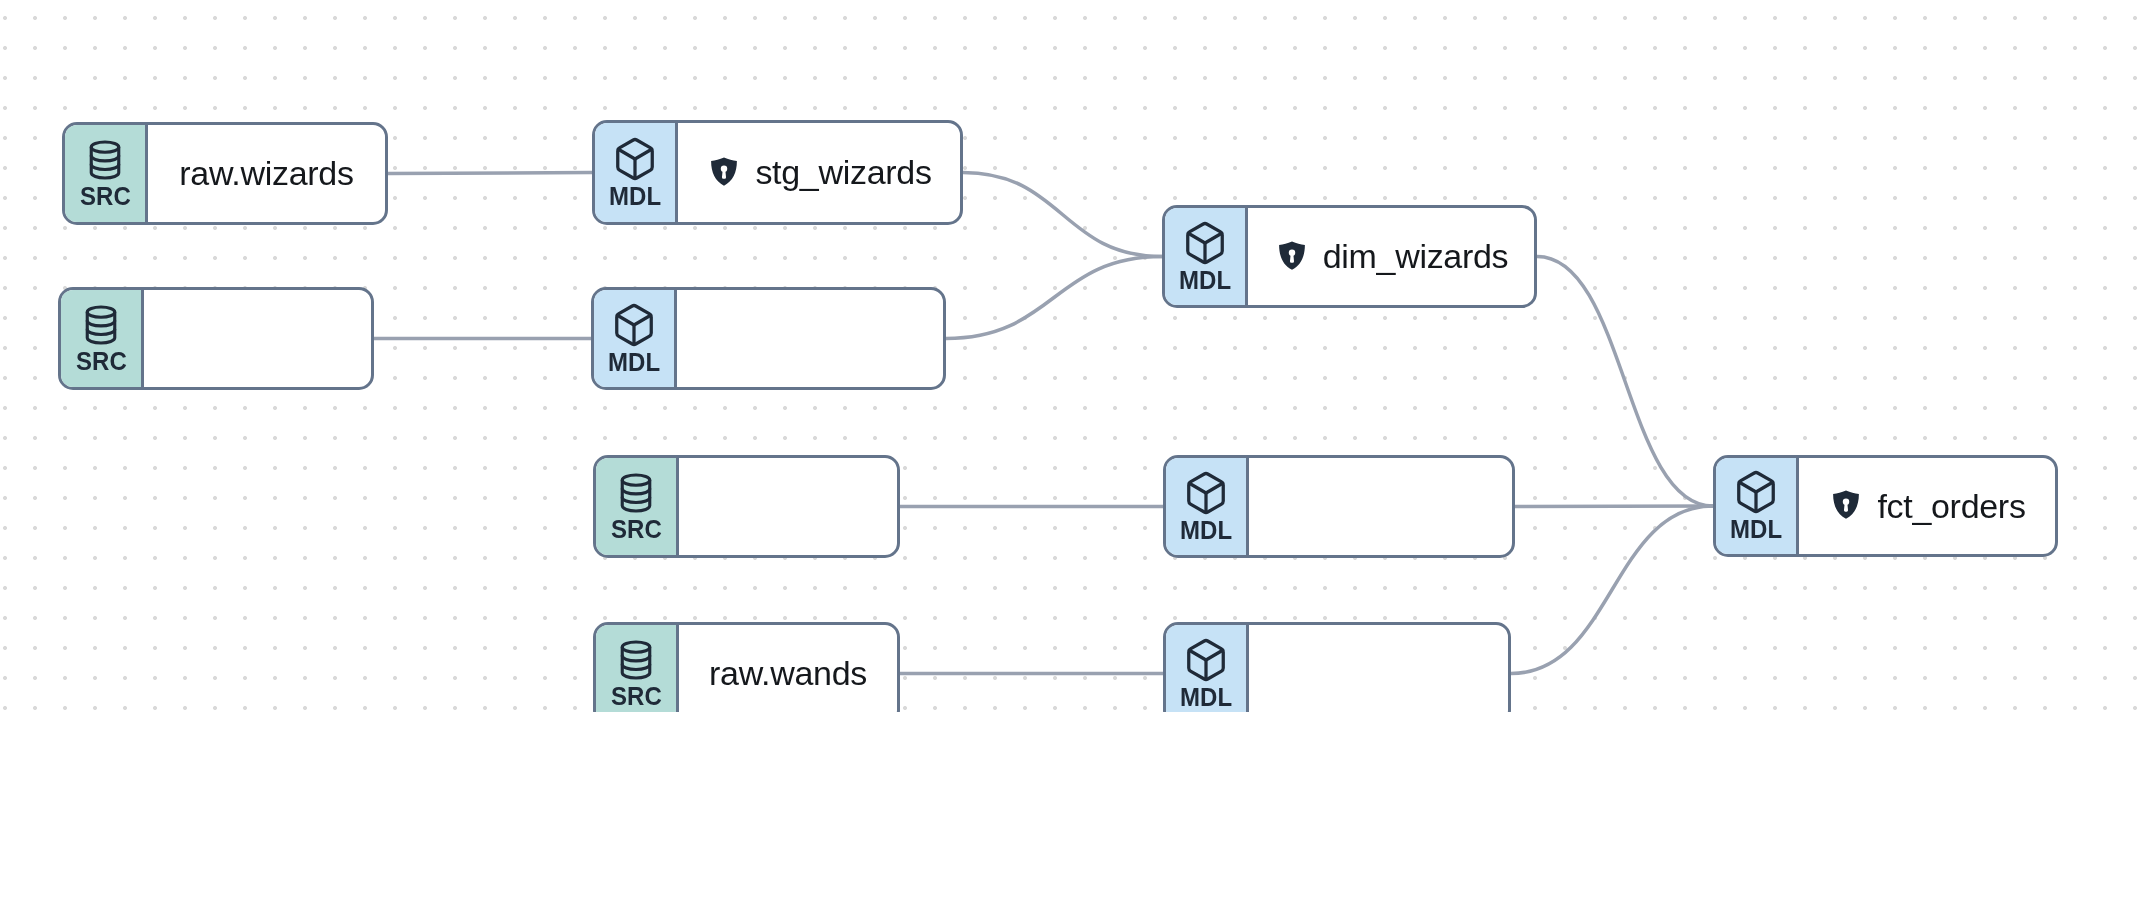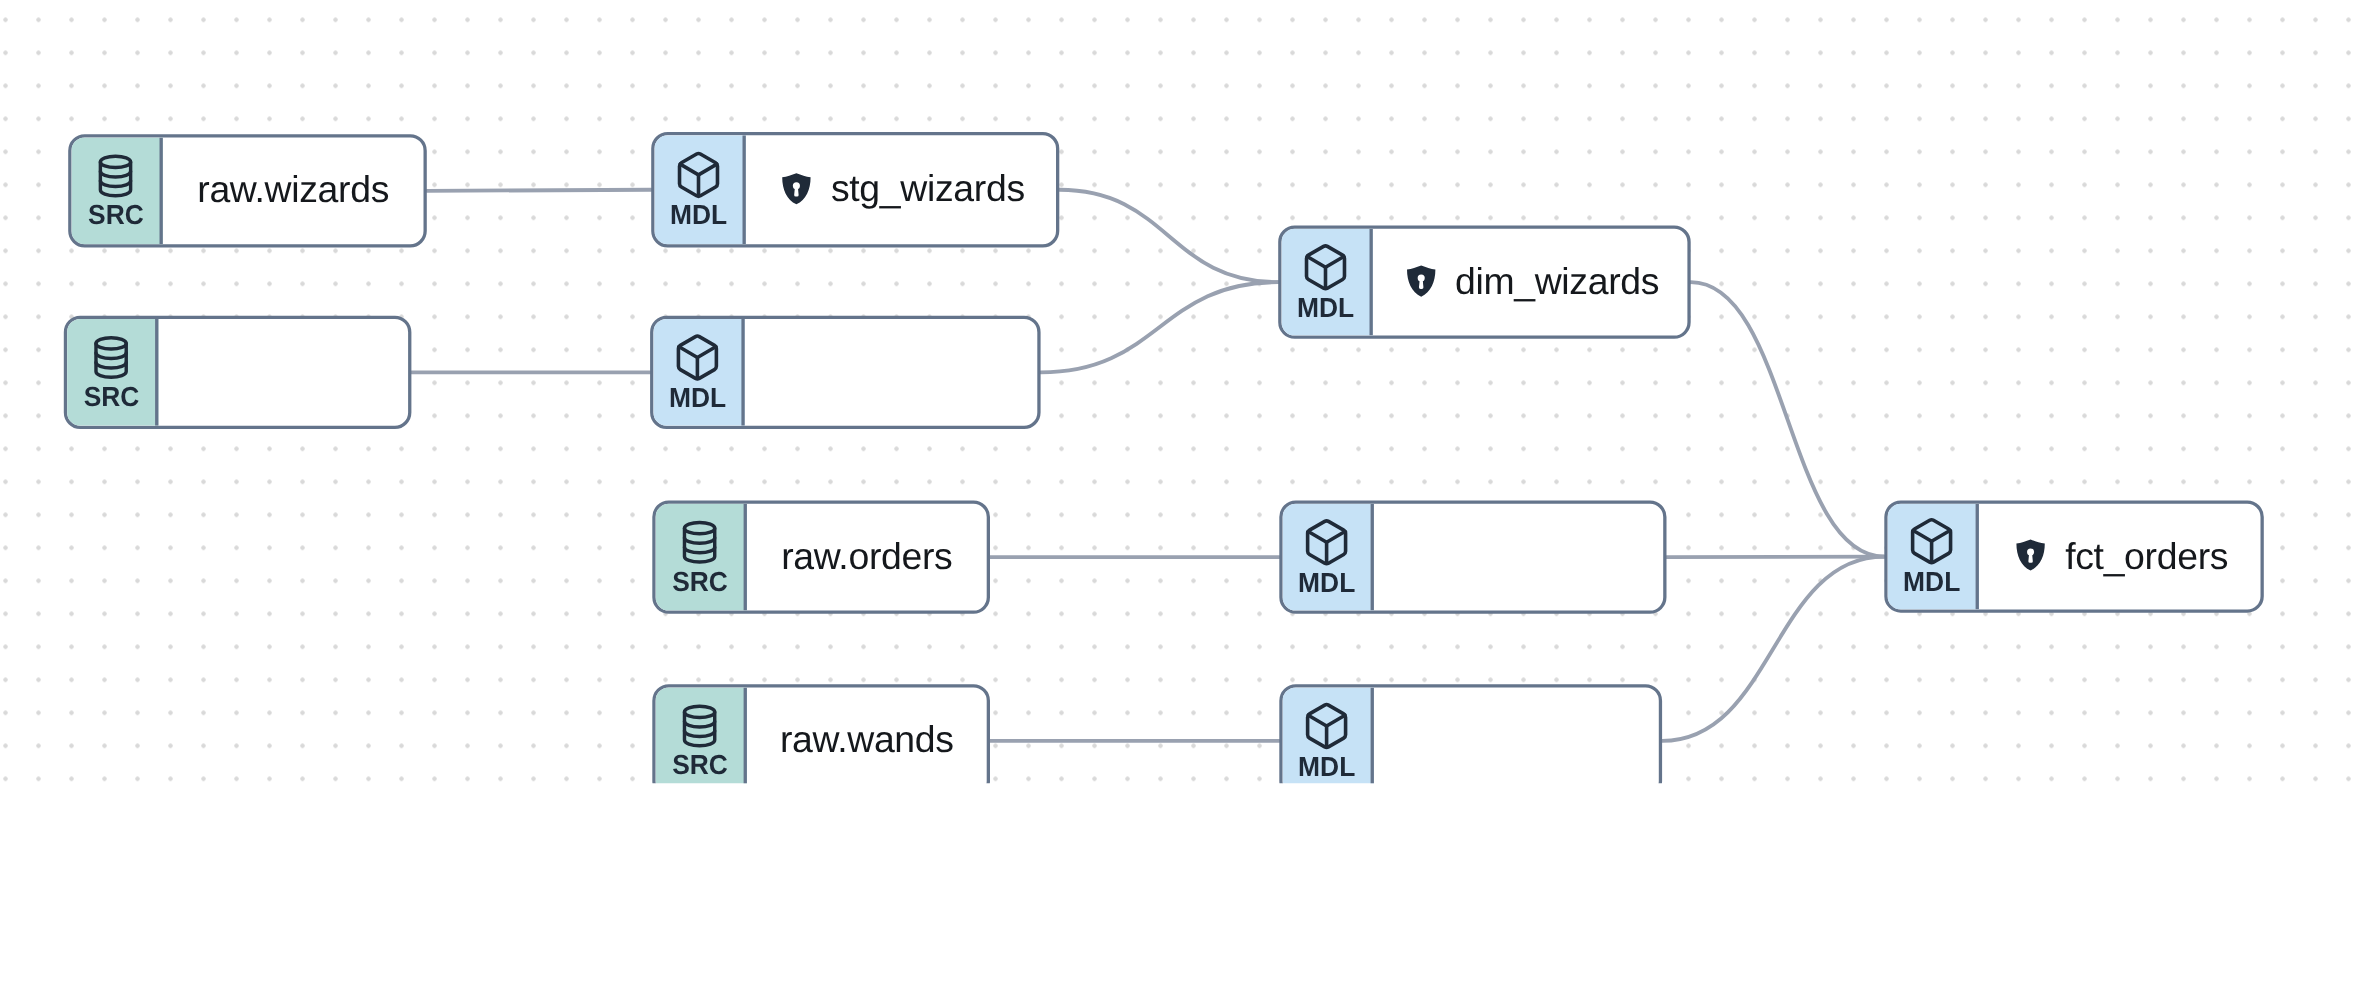--- a/index.html
+++ b/index.html
@@ -162,24 +162,20 @@
       <div class="node" style="left: 593px; top: 455px; width: 307px; height: 103px;">
     <div class="badge source">
       <span class="badge-icon"><svg width="44" height="44" viewBox="0 0 24 24" fill="none" stroke="#1f2a38" stroke-width="1.7" stroke-linecap="round" stroke-linejoin="round">
               <ellipse cx="12" cy="5" rx="7.5" ry="2.8"></ellipse>
               <path d="M4.5 5v14c0 1.55 3.36 2.8 7.5 2.8s7.5-1.25 7.5-2.8V5"></path>
               <path d="M4.5 9.7c0 1.55 3.36 2.8 7.5 2.8s7.5-1.25 7.5-2.8"></path>
               <path d="M4.5 14.4c0 1.55 3.36 2.8 7.5 2.8s7.5-1.25 7.5-2.8"></path>
             </svg></span>
       <span class="badge-label">SRC</span>
     </div>
-    <div class="body">
-
-      <span class="title">raw.orders</span>
-    </div>
   </div>
       <div class="node" style="left: 1163px; top: 455px; width: 352px; height: 103px;">
     <div class="badge model">
       <span class="badge-icon"><svg width="46" height="46" viewBox="0 0 24 24" fill="none" stroke="#1f2a38" stroke-width="1.7" stroke-linecap="round" stroke-linejoin="round">
               <path d="M21 16.2V7.8a1.8 1.8 0 0 0-.9-1.56l-7.2-4.16a1.8 1.8 0 0 0-1.8 0L3.9 6.24A1.8 1.8 0 0 0 3 7.8v8.4a1.8 1.8 0 0 0 .9 1.56l7.2 4.16a1.8 1.8 0 0 0 1.8 0l7.2-4.16a1.8 1.8 0 0 0 .9-1.56z"></path>
               <path d="M3.3 6.9 12 12l8.7-5.1"></path>
               <path d="M12 21.9V12"></path>
             </svg></span>
       <span class="badge-label">MDL</span>
     </div>

